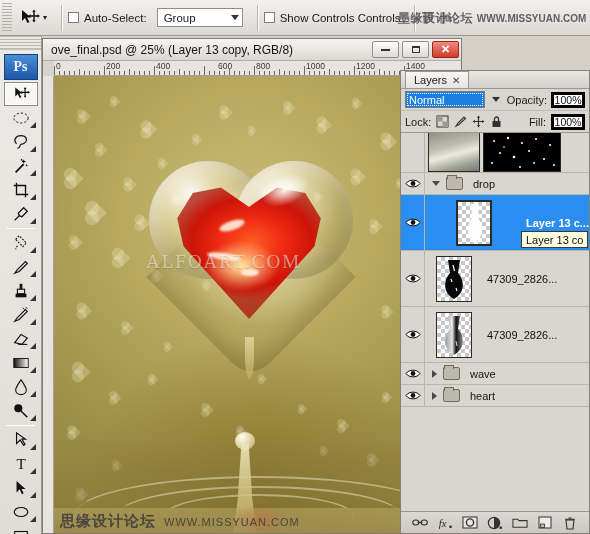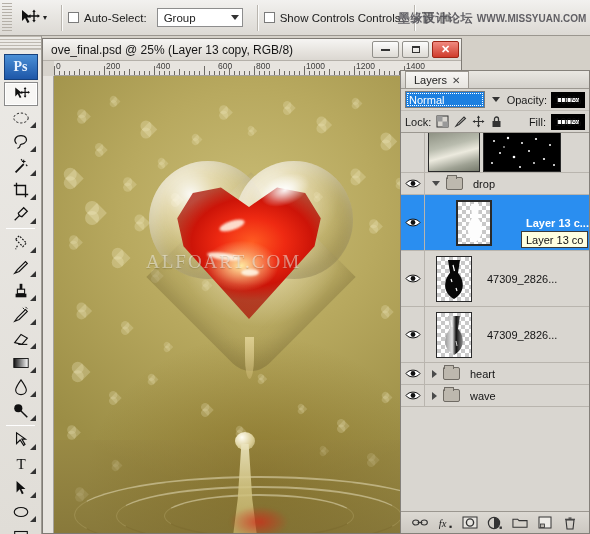--- a/index.html
+++ b/index.html
@@ -235,21 +235,21 @@
     background:#d9d6d0; border-bottom:1px solid #c1bdb6;
   }
   .blend-select {
     width:80px; height:17px; background:#1b7fe0; border:1px solid #7a7a7a;
     display:flex; align-items:center; padding-left:3px; color:#fff; font-size:11px;
     outline:1px dotted #fff; outline-offset:-3px;
   }
   .mini-caret { width:0;height:0;border-left:4px solid transparent;border-right:4px solid transparent;border-top:5px solid #333; margin:0 3px; }
   .lp-lab { font-size:11px; color:#1a1a1a; white-space:nowrap; }
   .num-field {
-    width:34px; height:16px; background:#fff; border:6px solid #000000;
+    width:34px; height:16px; background:#fff; border:3px solid #000000;
     font-size:10.5px; color:#111; display:flex; align-items:center; justify-content:center;
   }
   .lp-row2 {
     height:22px; display:flex; align-items:center; padding:0 4px; gap:5px;
     background:#d9d6d0; border-bottom:1px solid #9b9790;
   }
   .lock-ic { width:13px; height:13px; display:inline-block; }
 
   .layer-list { flex:1; background:#d9d6d0; overflow:hidden; position:relative; }
   .layer-row {
@@ -704,20 +704,24 @@
           <div class="gh-shine"></div>
           <div class="gh-stream"></div>
         </div>
 
         <div class="splash-bead"></div>
         <div class="splash-col"></div>
         <div class="splash-red"></div>
 
         <div class="canvas-wm">ALFOART.COM</div>
 
+        <div class="bottom-wm">
+          <span class="cn">思缘设计论坛</span>
+          <span class="en">WWW.MISSYUAN.COM</span>
+        </div>
       </div>
     </div>
   </div>
 
   <div class="layers-panel">
 
     <div class="lp-tabs">
       <div class="lp-tab">
         <span>Layers</span>
         <span class="x">✕</span>
@@ -889,35 +893,35 @@
         <div class="eye-cell">
           <span class="eye">
             <svg width="16" height="11" viewBox="0 0 16 11">
                 <path d="M1 5.5 C4 1 12 1 15 5.5 C12 10 4 10 1 5.5 Z" fill="#fff" stroke="#111" stroke-width="1"></path>
                 <circle cx="8" cy="5.5" r="2.4" fill="#111"></circle>
               </svg>
           </span>
         </div>
         <span class="grp-arrow"></span>
         <span class="folder"></span>
-        <span class="layer-name" style="padding-left:10px;">heart</span>
+        <span class="layer-name" style="padding-left:10px;">wave</span>
       </div>
 
       <div class="layer-row group">
         <div class="eye-cell">
           <span class="eye">
             <svg width="16" height="11" viewBox="0 0 16 11">
                 <path d="M1 5.5 C4 1 12 1 15 5.5 C12 10 4 10 1 5.5 Z" fill="#fff" stroke="#111" stroke-width="1"></path>
                 <circle cx="8" cy="5.5" r="2.4" fill="#111"></circle>
               </svg>
           </span>
         </div>
         <span class="grp-arrow"></span>
         <span class="folder"></span>
-        <span class="layer-name" style="padding-left:10px;">wave</span>
+        <span class="layer-name" style="padding-left:10px;">heart</span>
       </div>
     </div>
 
     <div class="lp-footer">
       <span class="ft-ic">
         <svg width="17" height="11" viewBox="0 0 17 11">
             <path d="M6 5.5 L11 5.5" stroke="#333" stroke-width="1.2"></path>
             <ellipse cx="4" cy="5.5" rx="3.3" ry="2.6" fill="none" stroke="#333" stroke-width="1.2"></ellipse>
             <ellipse cx="13" cy="5.5" rx="3.3" ry="2.6" fill="none" stroke="#333" stroke-width="1.2"></ellipse>
           </svg>

